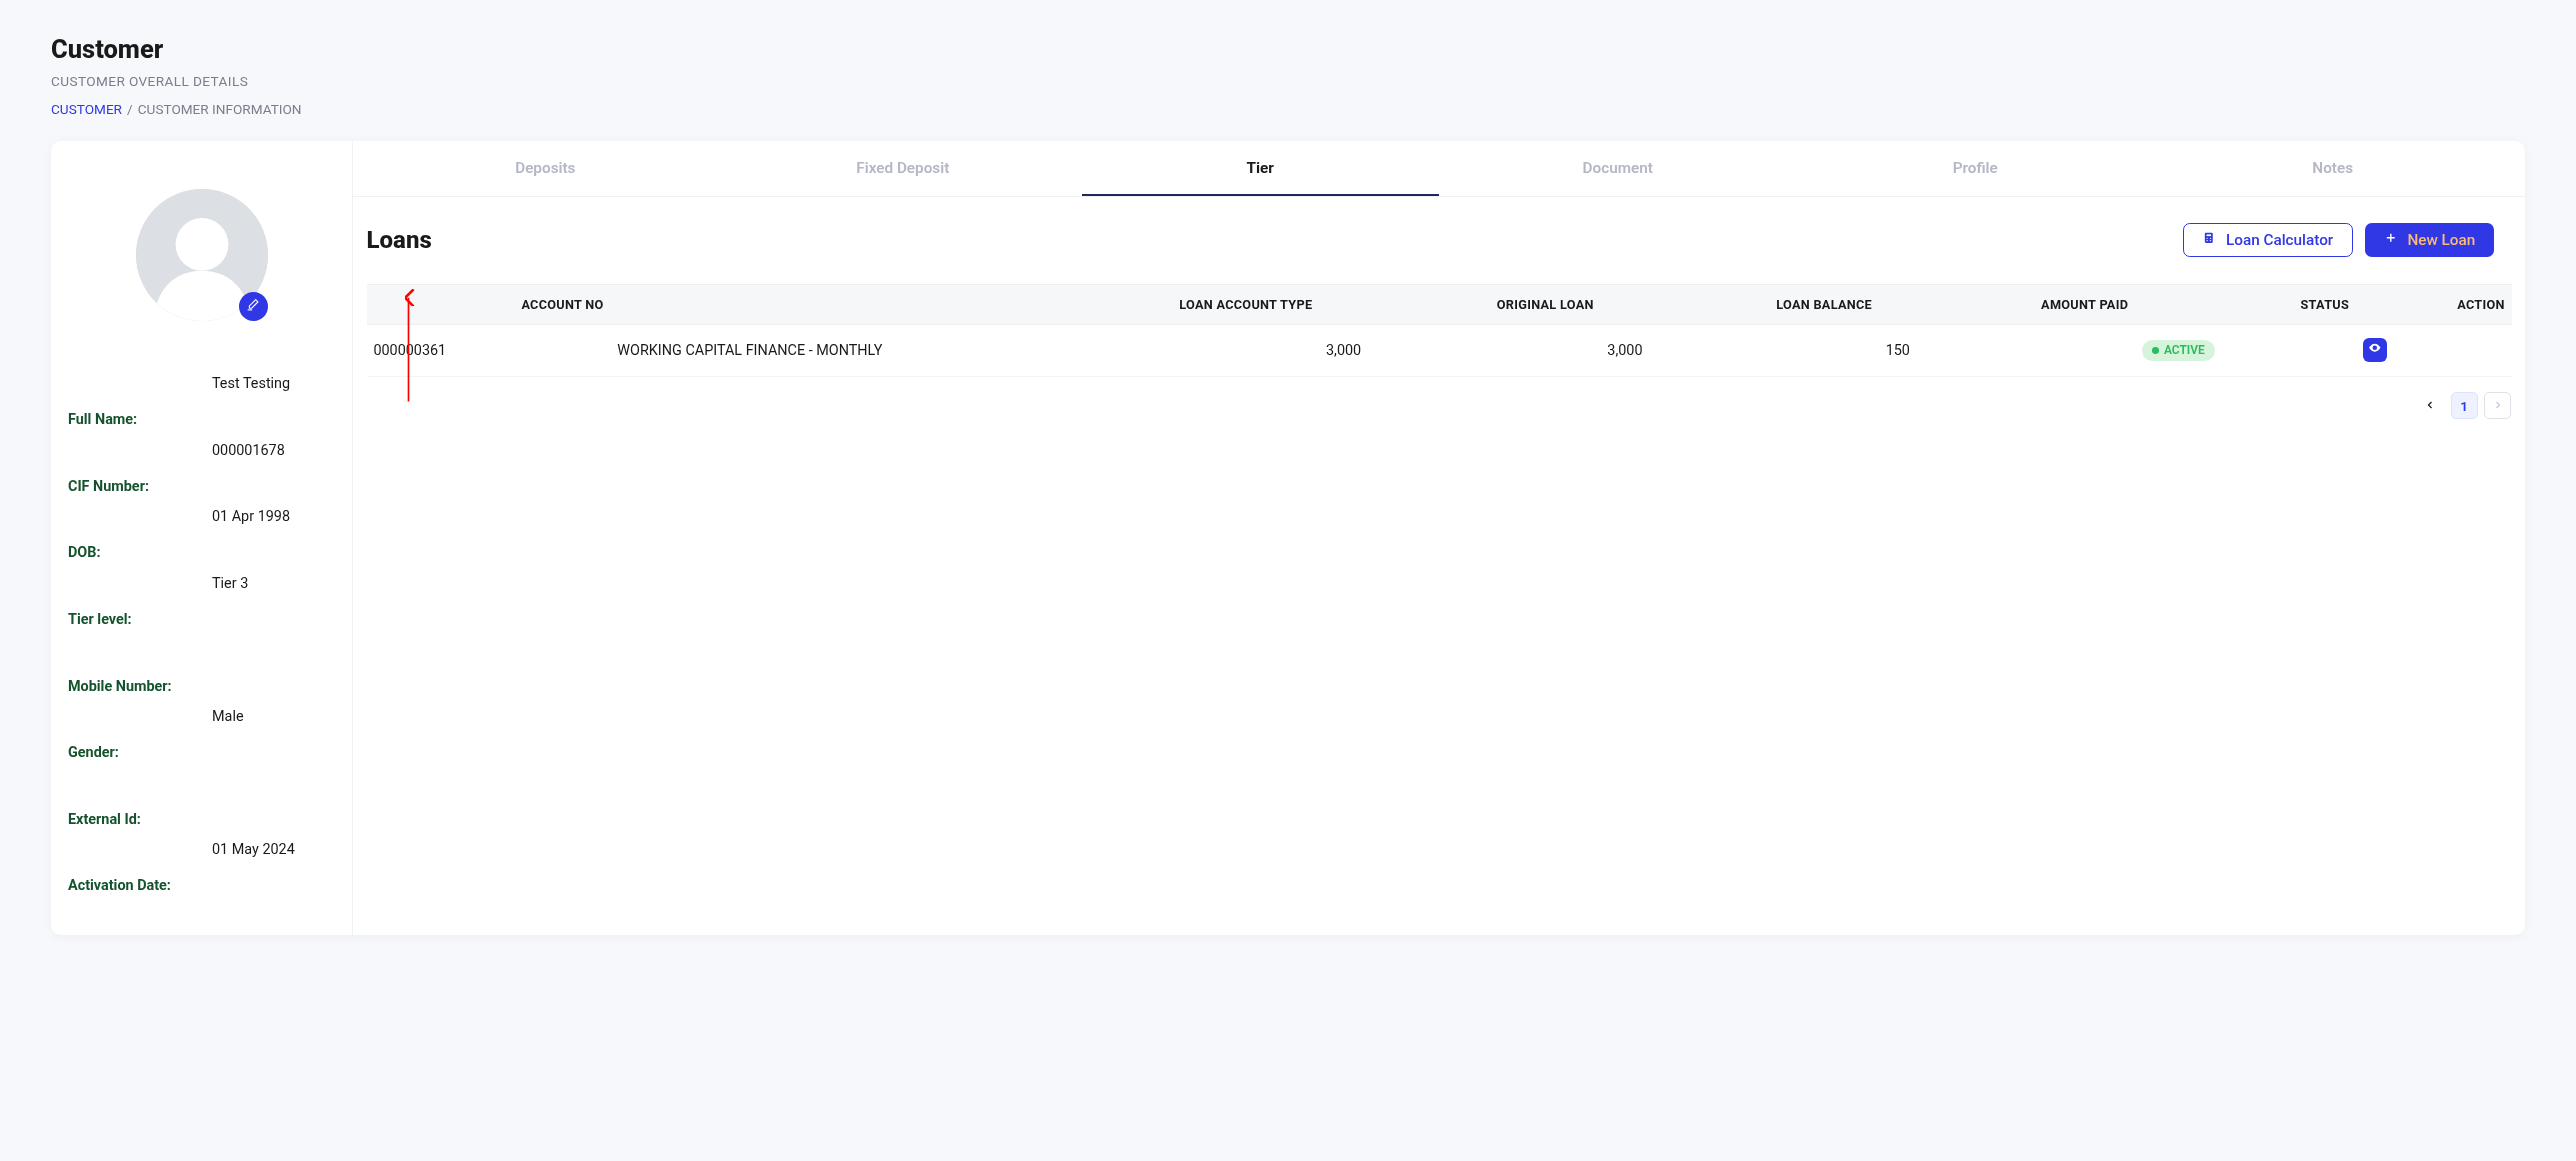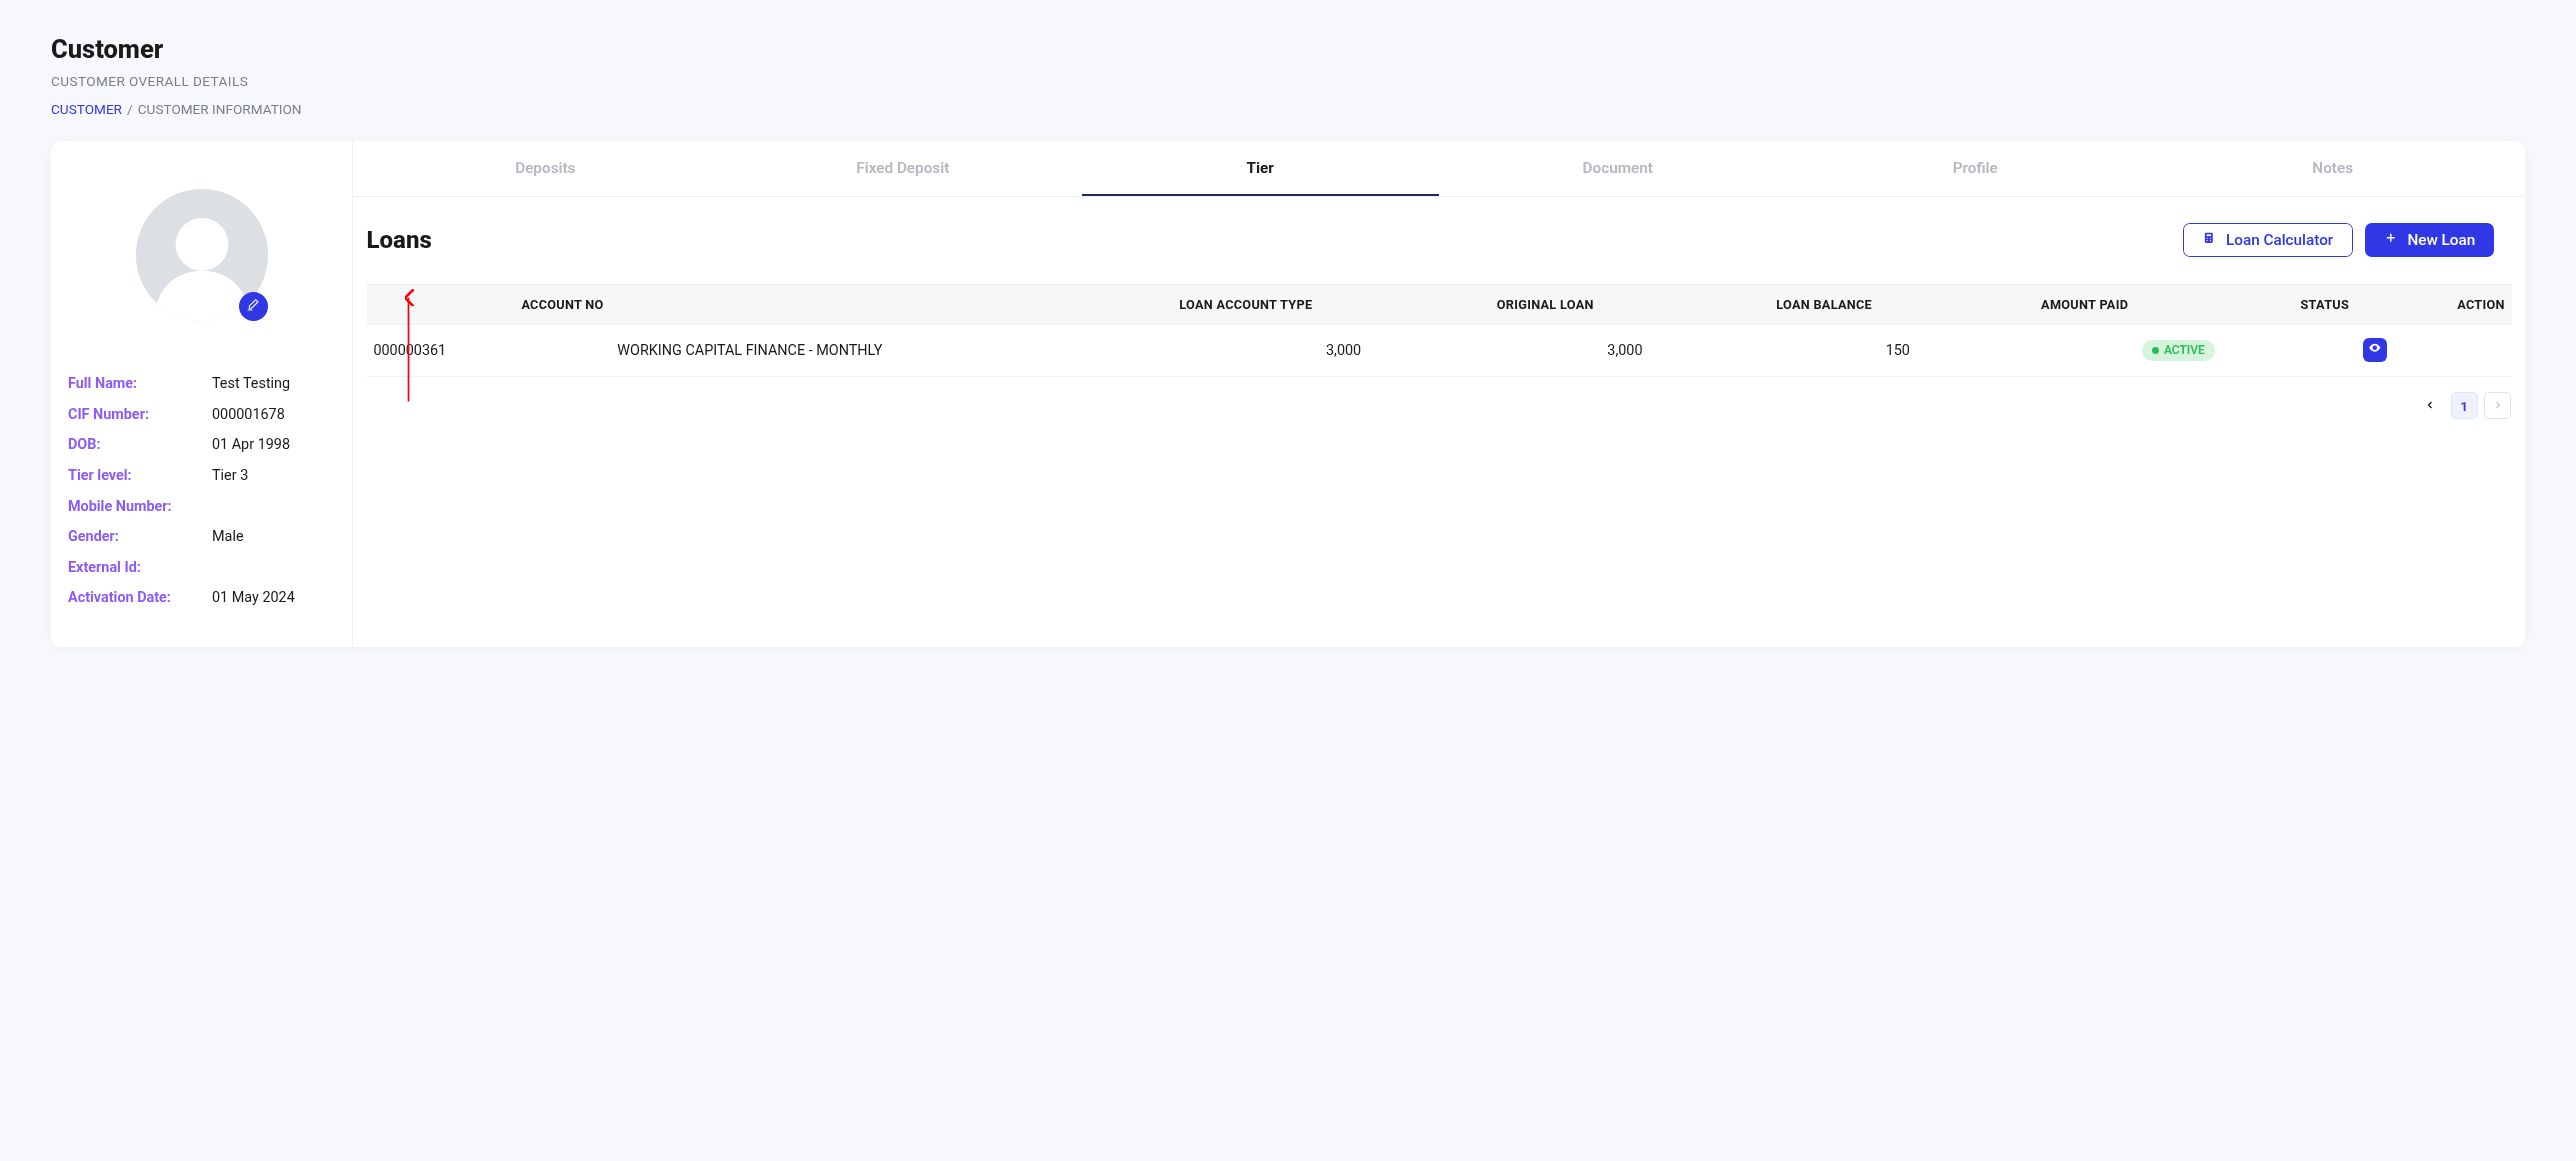--- a/index.html
+++ b/index.html
@@ -88,21 +88,22 @@
     }
     .detail-row {
       display: flex;
       align-items: flex-start;
       padding: 6.8px 5.1px;
       font-size: 14.4px;
     }
     .detail-label {
       width: 144px;
       font-weight: 700;
-      color: #8b5cf6;
+      color: #14532d;
+      margin-top: 36px;
     }
     .detail-value {
       flex: 1;
       color: #1a1a1a;
     }
     .main {
       flex: 1;
       padding: 0 0 34px 0;
       position: relative;
     }
@@ -154,21 +155,21 @@
       border: none;
     }
     .btn-outline {
       background: #fff;
       color: #3038e5;
       border: 1.3px solid #3038e5;
     }
     .btn-outline svg { width: 13.6px; height: 13.6px; fill: #3038e5; }
     .btn-primary {
       background: #3038e5;
-      color: #ffffff;
+      color: #fdba74;
     }
     .btn-primary svg { width: 13.6px; height: 13.6px; stroke: #fff; stroke-width: 2.5; }
     .table {
       width: calc(100% - 27px);
       margin: 0 13.6px;
       border-collapse: collapse;
     }
     .table thead th {
       text-align: right;
       font-size: 12.7px;

